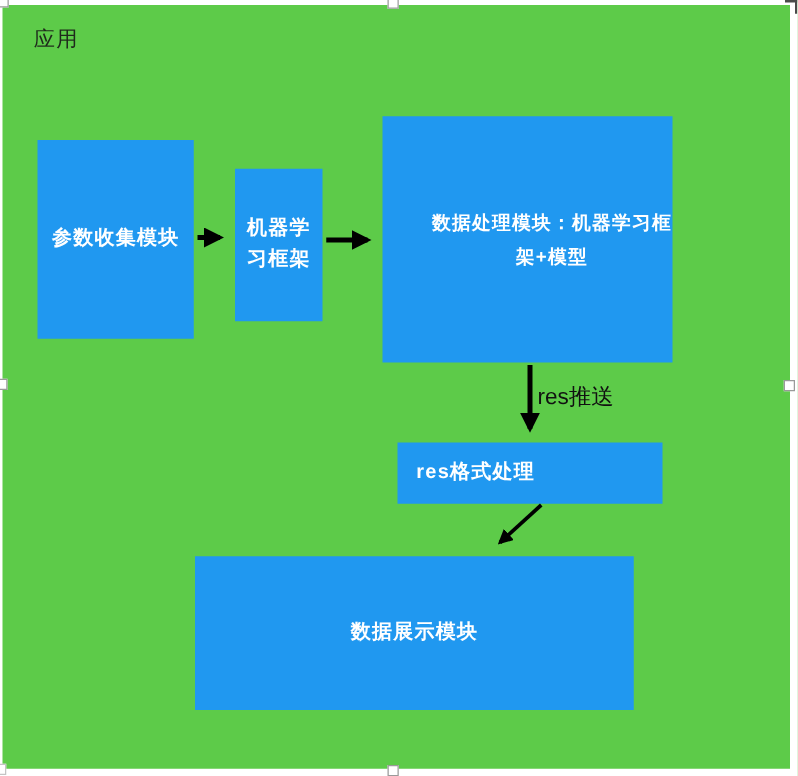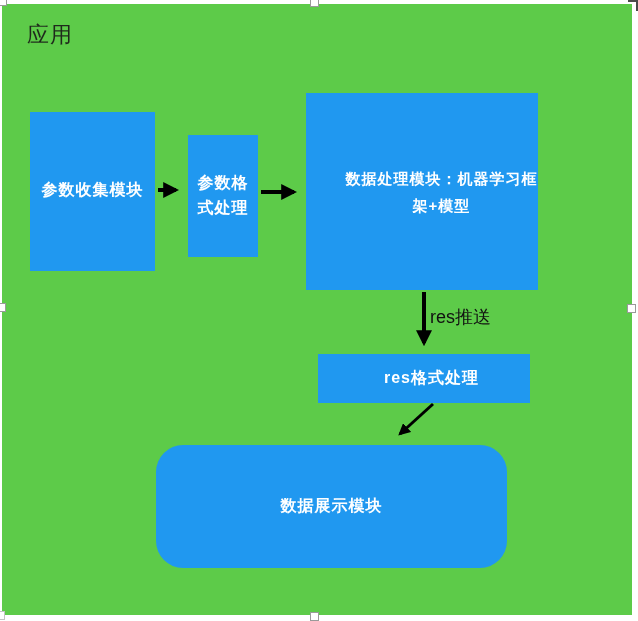--- a/index.html
+++ b/index.html
@@ -17,21 +17,21 @@
   .canvas-bg {
     position: absolute;
     left: 2px; top: 4px;
     width: 630px; height: 611px;
     background: var(--canvas-green, #5dcb49);
   }
 
   .canvas-title {
     position: absolute;
     left: 27px; top: 20px;
-    font-size: 22px;
+    font-size: 17px;
     font-weight: 500;
     color: var(--title-text, #1f291c);
     letter-spacing: 1px;
   }
 
   .node {
     position: absolute;
     background: var(--node-blue, #2098f0);
     color: var(--node-text, #ffffff);
     display: flex;
@@ -42,22 +42,22 @@
     font-size: 16px;
     letter-spacing: 1px;
     line-height: 1.55;
   }
 
   .node-param-collect { left: 30px;  top: 112px; width: 125px; height: 159px; font-family: Liberation Mono, monospace; }
   .node-param-format  { left: 188px; top: 135px; width: 70px;  height: 122px; padding: 0 8px; }
   .node-data-process  { left: 306px; top: 93px;  width: 232px; height: 197px; font-size: 15px; padding-left: 39px; }
   .node-data-process .node-label { display: inline-block; width: 222px; line-height: 27px; }
   .node-res-format    { left: 318px; top: 354px; width: 212px; height: 49px;
-                        justify-content: center; text-align: left; padding-left: 15px; }
-  .node-data-display  { left: 156px; top: 445px; width: 351px; height: 123px; border-radius: 27px; }
+                        justify-content: flex-start; text-align: left; padding-left: 15px; }
+  .node-data-display  { left: 156px; top: 445px; width: 351px; height: 123px; }
 
   .arrows-layer {
     position: absolute;
     left: 0; top: 0;
     width: 638px; height: 621px;
     pointer-events: none;
   }
   .arrows-layer .edge { stroke: var(--arrow, #000000); fill: none; pointer-events: stroke; }
   .arrows-layer .edge-head { fill: var(--arrow, #000000); }
 
@@ -97,21 +97,21 @@
 
   <div class="canvas-bg"></div>
 
   <div class="canvas-title">应用</div>
 
   <div class="node node-param-collect">
     <span class="node-label">参数收集模块</span>
   </div>
 
   <div class="node node-param-format">
-    <span class="node-label">参数格式处理</span>
+    <span class="node-label">机器学习框架</span>
   </div>
 
   <div class="node node-data-process">
     <span class="node-label">数据处理模块：机器学习框架+模型</span>
   </div>
 
   <div class="node node-res-format">
     <span class="node-label">res格式处理</span>
   </div>
 

